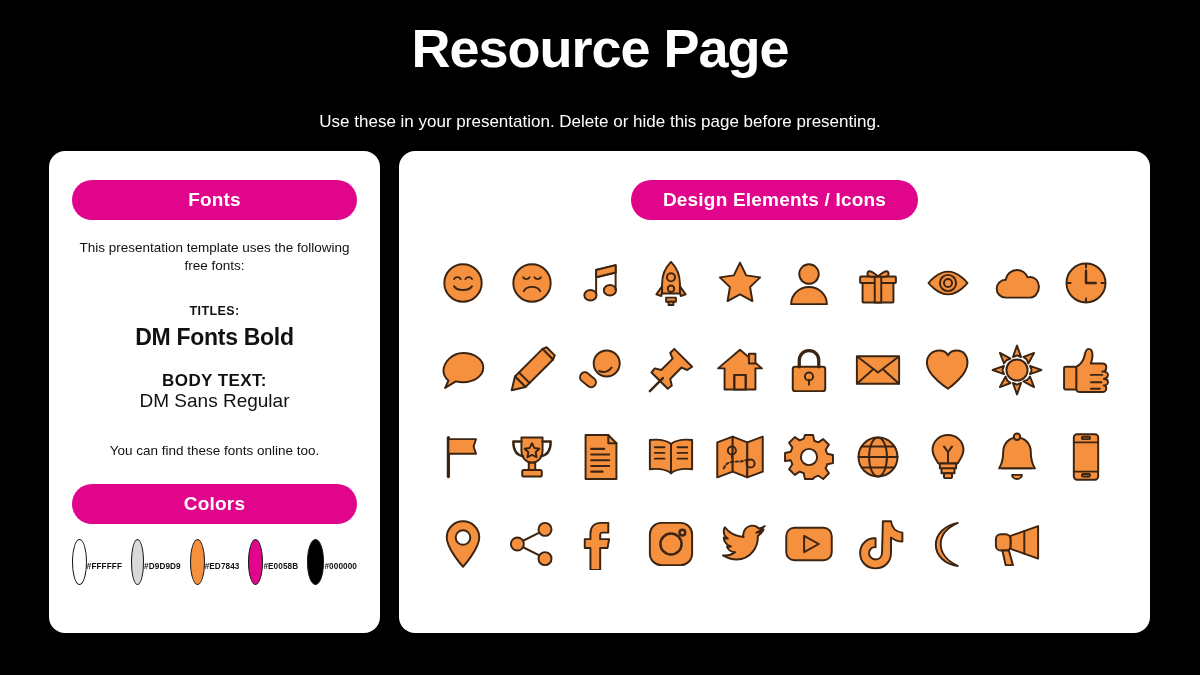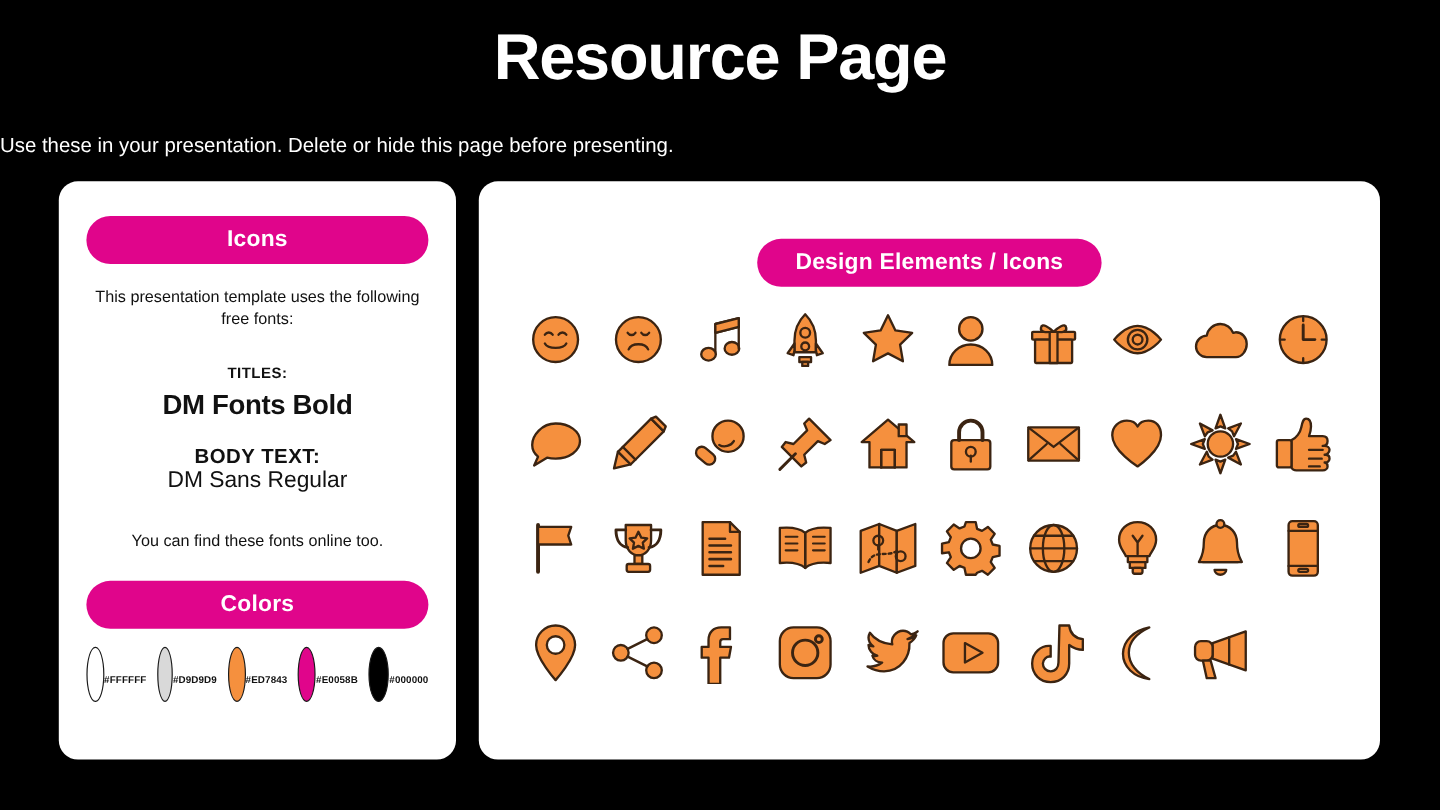--- a/index.html
+++ b/index.html
@@ -13,42 +13,42 @@
 
   
   .page-title {
     position: absolute; top: 20px; left: 0; width: 1200px;
     text-align: center; color: #ffffff;
     font-size: 54px; font-weight: bold; letter-spacing: -1px;
     line-height: 1.05;
   }
   .page-subtitle {
     position: absolute; top: 112px; left: 0; width: 1200px;
-    text-align: left; color: #ffffff;
+    text-align: center; color: #ffffff;
     font-size: 17px; font-weight: normal;
   }
 
   
   .panel {
     position: absolute; background: #ffffff; border-radius: 16px;
   }
   .panel-left  { left: 49px;  top: 151px; width: 331px; height: 482px; }
   .panel-right { left: 399px; top: 151px; width: 751px; height: 482px; }
 
   
   .pill {
     background: #E0058B; color: #ffffff;
     border-radius: 22px;
     display: flex; align-items: center; justify-content: center;
     font-size: 19px; font-weight: bold;
     letter-spacing: .2px;
   }
   .pill-fonts  { position: absolute; left: 23px;  top: 29px;  width: 285px; height: 40px; }
   .pill-colors { position: absolute; left: 23px;  top: 333px; width: 285px; height: 40px; }
-  .pill-icons  { position: absolute; left: 232px; top: 29px;  width: 287px; height: 40px; font-size: 19px; margin-top: 19px; }
+  .pill-icons  { position: absolute; left: 232px; top: 29px;  width: 287px; height: 40px; font-size: 19px; }
 
   
   .fonts-intro {
     position: absolute; left: 23px; top: 88px; width: 285px;
     text-align: center; color: #111; font-size: 13.5px; line-height: 1.32;
   }
   .lbl-titles {
     position: absolute; left: 23px; top: 153px; width: 285px;
     text-align: center; color: #111; font-size: 12.5px; font-weight: bold; letter-spacing: .4px;
   }
@@ -99,21 +99,21 @@
 <body>
 
 <div class="slide">
 
   <div class="page-title">Resource Page</div>
   <div class="page-subtitle">Use these in your presentation. Delete or hide this page before presenting.</div>
 
   <div class="panel panel-left">
 
     <div class="pill pill-fonts">
-      <span>Icons</span>
+      <span>Fonts</span>
     </div>
 
     <div class="fonts-intro">This presentation template uses the following free fonts:</div>
 
     <div class="lbl-titles">TITLES:</div>
     <div class="val-titles">DM Fonts Bold</div>
 
     <div class="lbl-body">BODY TEXT:</div>
     <div class="val-body">DM Sans Regular</div>
 

